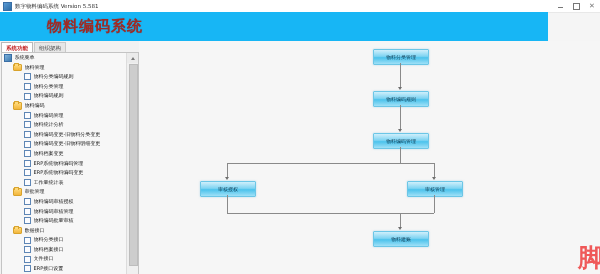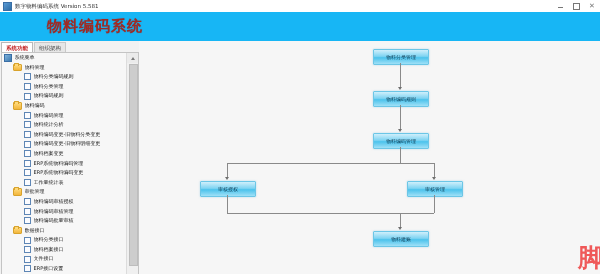--- a/index.html
+++ b/index.html
@@ -30,21 +30,21 @@
   .tb-btn{
     width:16px;height:12px;display:flex;align-items:center;justify-content:center;
     font-size:6px;color:#666;line-height:1;
   }
   .tb-btn.min::after{content:"";display:block;width:5px;height:1px;background:#777;margin-top:3px;}
   .tb-btn.max::after{content:"";display:block;width:5px;height:5px;border:1px solid #777;}
   .tb-btn.close{font-size:7px;color:#777;font-family:"DejaVu Sans",sans-serif;}
 
   
   .banner{
-    position:absolute;left:0;top:12px;width:600px;height:29px;
+    position:absolute;left:0;top:12px;width:548px;height:29px;
     background:#17b6f5;
     display:flex;align-items:center;
   }
   .banner-title{
     margin-left:47px;
     font-size:15px;font-weight:bold;color:#9e2b25;
     letter-spacing:1px;
     font-family:"DejaVu Sans","Liberation Sans",sans-serif;
     text-shadow:0 0 1px rgba(120,20,20,.4);
   }

